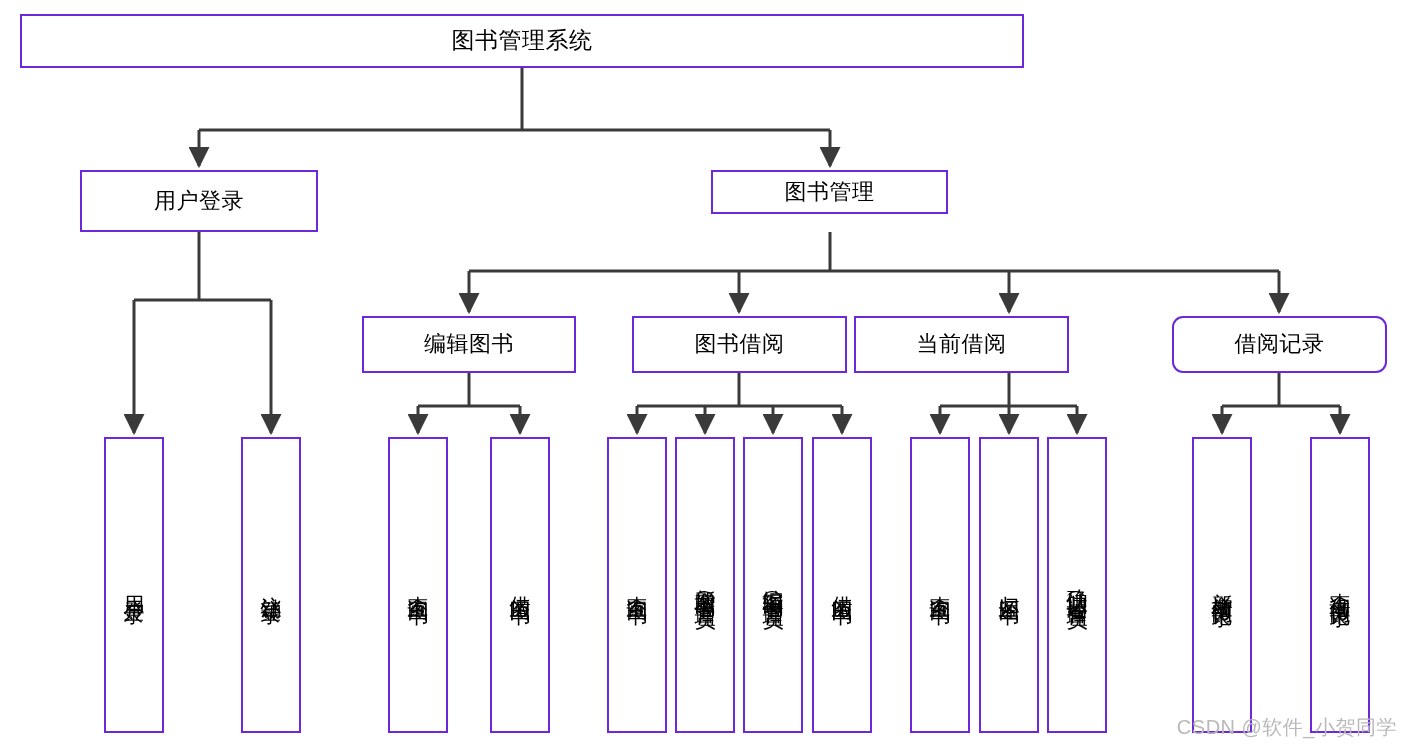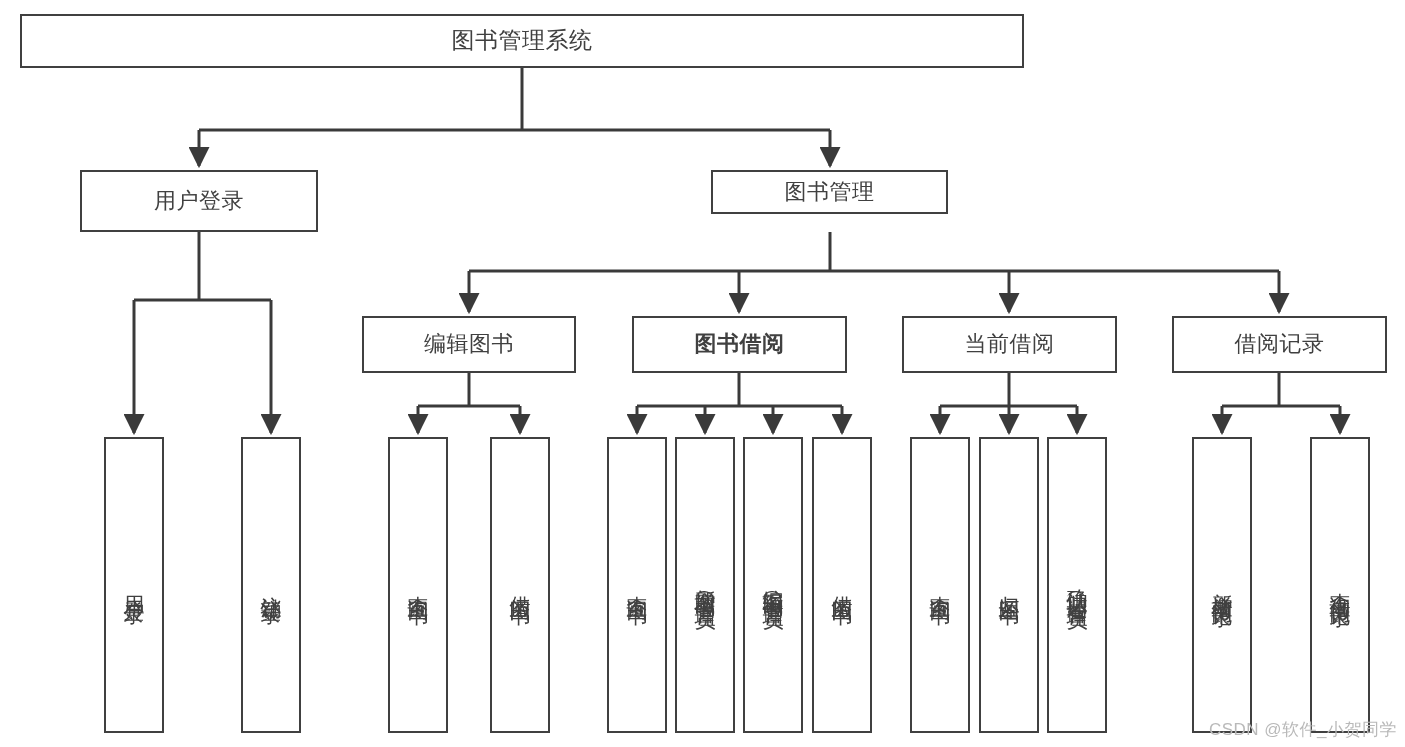--- a/index.html
+++ b/index.html
@@ -23,25 +23,25 @@
     left: 0;
     top: 0;
     width: 1405px;
     height: 747px;
     pointer-events: none;
   }
   .node {
     position: absolute;
     box-sizing: border-box;
     background: #ffffff;
-    border: 2px solid #404040;
+    border: 2px solid #6d28d9;
     display: flex;
     align-items: center;
     justify-content: center;
-    color: #404040;
+    color: #000000;
   }
   .node-h {
     font-size: 22px;
     line-height: 1.2;
     letter-spacing: 0.5px;
     white-space: nowrap;
   }
   .node-root {
     font-size: 23px;
   }
@@ -58,21 +58,21 @@
   .node-leaf .vtext {
     writing-mode: vertical-rl;
     text-orientation: upright;
     white-space: nowrap;
     display: block;
   }
   #watermark {
     position: absolute;
     right: 8px;
     bottom: 6px;
-    font-size: 17px;
+    font-size: 20px;
     color: #b9b9b9;
     white-space: nowrap;
     letter-spacing: 0.5px;
     font-family: "Liberation Sans", "DejaVu Sans", sans-serif;
   }
 </style>
 </head>
 <body>
 
 <div id="diagram-root">
@@ -135,27 +135,27 @@
   <div class="node node-h" style="left:80px; top:170px; width:238px; height:62px;">
     <span>用户登录</span>
   </div>
   <div class="node node-h" style="left:711px; top:170px; width:237px; height:44px;">
     <span>图书管理</span>
   </div>
 
   <div class="node node-h" style="left:362px; top:316px; width:214px; height:57px;">
     <span>编辑图书</span>
   </div>
-  <div class="node node-h" style="left:632px; top:316px; width:215px; height:57px;font-weight:bold;">
+  <div class="node node-h" style="left:632px; top:316px; width:215px; height:57px;">
     <span>图书借阅</span>
   </div>
-  <div class="node node-h" style="left:902px; top:316px; width:215px; height:57px;">
+  <div class="node node-h" style="left:854px; top:316px; width:215px; height:57px;">
     <span>当前借阅</span>
   </div>
-  <div class="node node-h" style="left:1172px; top:316px; width:215px; height:57px;">
+  <div class="node node-h" style="left:1172px; top:316px; width:215px; height:57px;border-radius:11px;">
     <span>借阅记录</span>
   </div>
 
   <div class="node node-leaf" style="left:104px; top:437px; width:60px; height:296px;">
     <span class="vtext">用户登录</span>
   </div>
   <div class="node node-leaf" style="left:241px; top:437px; width:60px; height:296px;">
     <span class="vtext">注销登录</span>
   </div>
 

